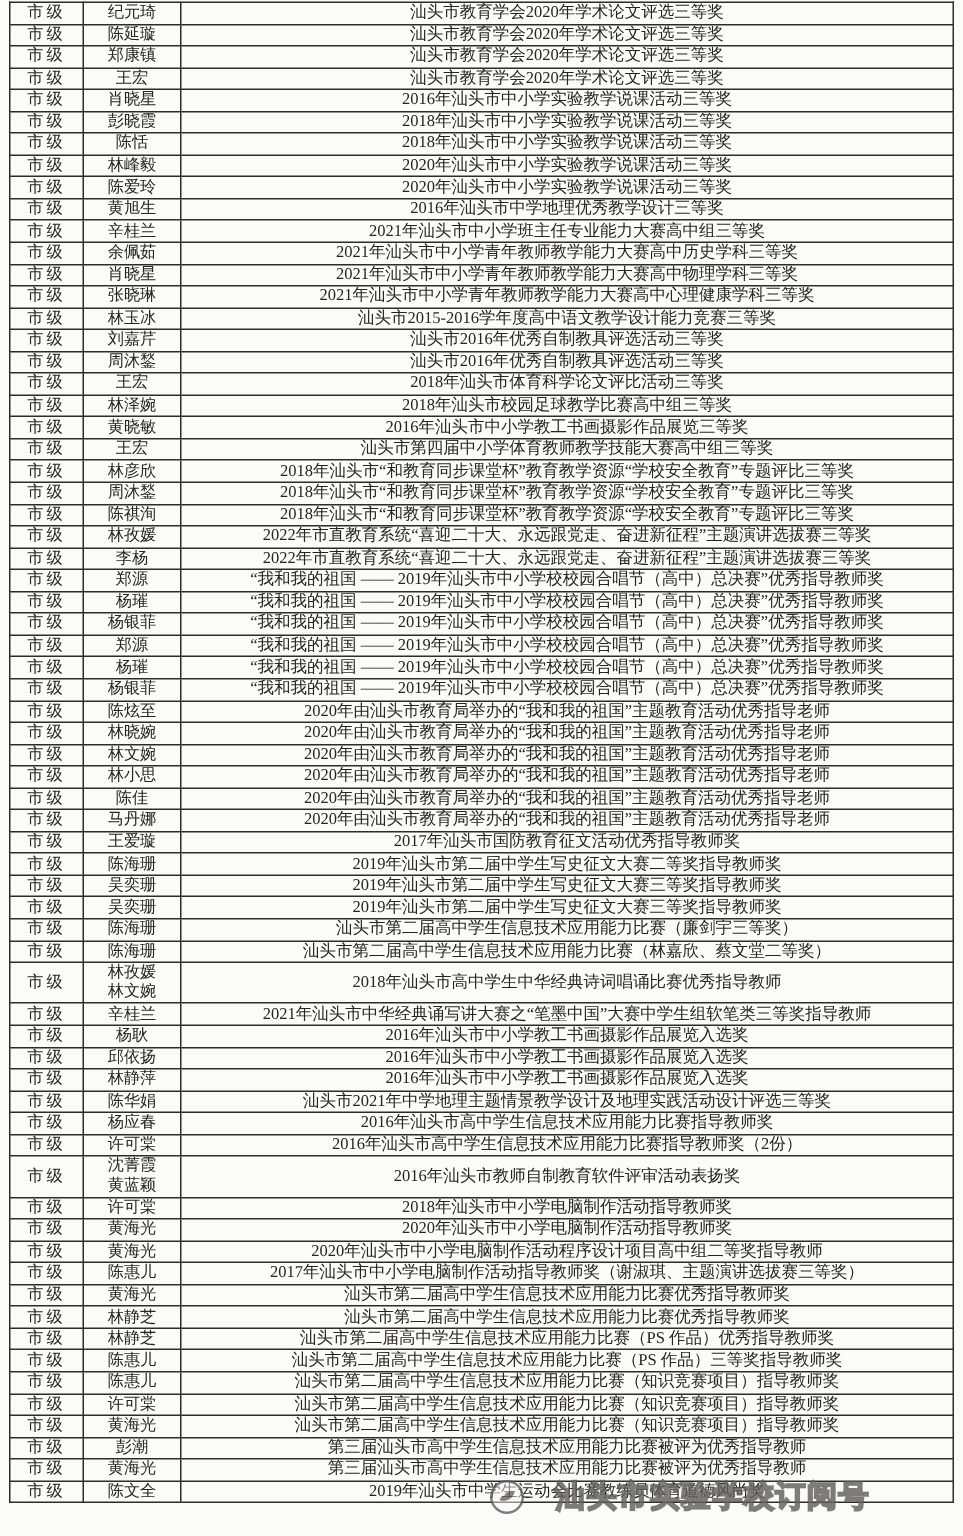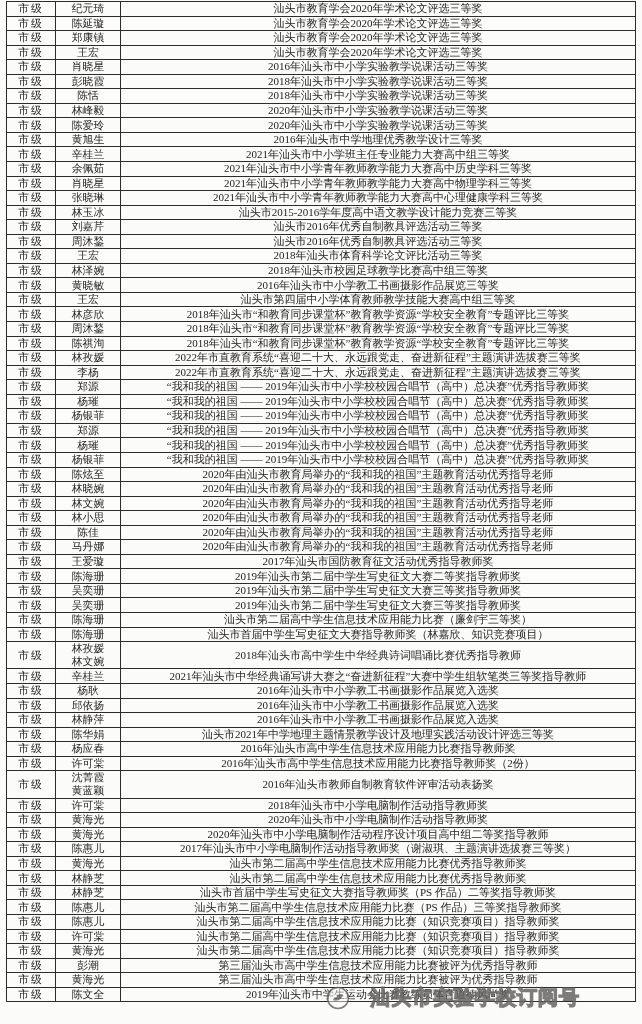--- a/index.html
+++ b/index.html
@@ -367,36 +367,36 @@
           <td class="c-name">
             <div>陈海珊</div>
           </td>
           <td class="c-award">汕头市第二届高中学生信息技术应用能力比赛（廉剑宇三等奖）</td>
         </tr>
         <tr>
           <td class="c-level">市级</td>
           <td class="c-name">
             <div>陈海珊</div>
           </td>
-          <td class="c-award">汕头市首届中学生写史征文大赛指导教师奖（林嘉欣、知识竞赛项目）</td>
+          <td class="c-award">汕头市第二届高中学生信息技术应用能力比赛（林嘉欣、蔡文堂二等奖）</td>
         </tr>
         <tr>
           <td class="c-level">市级</td>
           <td class="c-name">
             <div>林孜媛</div>
             <div>林文婉</div>
           </td>
           <td class="c-award">2018年汕头市高中学生中华经典诗词唱诵比赛优秀指导教师</td>
         </tr>
         <tr>
           <td class="c-level">市级</td>
           <td class="c-name">
             <div>辛桂兰</div>
           </td>
-          <td class="c-award">2021年汕头市中华经典诵写讲大赛之“奋进新征程”大赛中学生组软笔类三等奖指导教师</td>
+          <td class="c-award">2021年汕头市中华经典诵写讲大赛之“笔墨中国”大赛中学生组软笔类三等奖指导教师</td>
         </tr>
         <tr>
           <td class="c-level">市级</td>
           <td class="c-name">
             <div>杨耿</div>
           </td>
           <td class="c-award">2016年汕头市中小学教工书画摄影作品展览入选奖</td>
         </tr>
         <tr>
           <td class="c-level">市级</td>
@@ -481,21 +481,21 @@
           <td class="c-name">
             <div>林静芝</div>
           </td>
           <td class="c-award">汕头市第二届高中学生信息技术应用能力比赛优秀指导教师奖</td>
         </tr>
         <tr>
           <td class="c-level">市级</td>
           <td class="c-name">
             <div>林静芝</div>
           </td>
-          <td class="c-award">汕头市首届中学生写史征文大赛指导教师奖（PS 作品）二等奖指导教师奖</td>
+          <td class="c-award">汕头市第二届高中学生信息技术应用能力比赛（PS 作品）优秀指导教师奖</td>
         </tr>
         <tr>
           <td class="c-level">市级</td>
           <td class="c-name">
             <div>陈惠儿</div>
           </td>
           <td class="c-award">汕头市第二届高中学生信息技术应用能力比赛（PS 作品）三等奖指导教师奖</td>
         </tr>
         <tr>
           <td class="c-level">市级</td>

